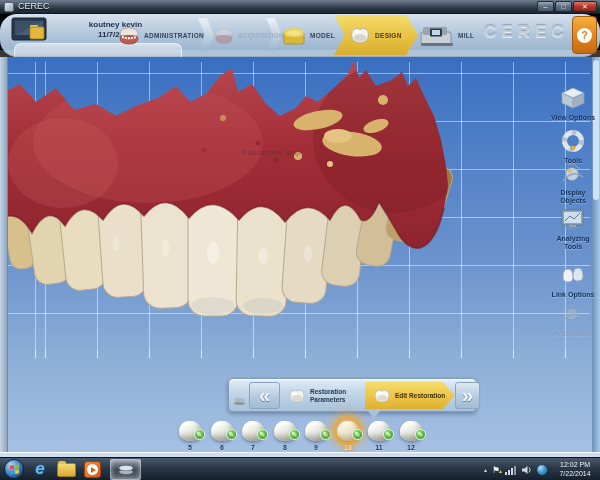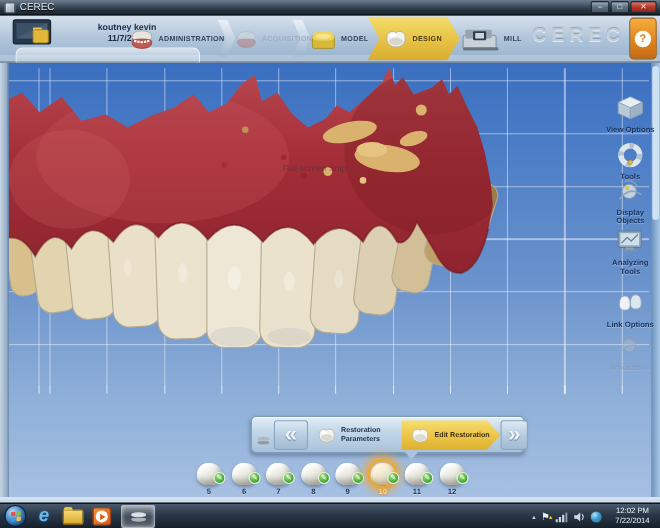--- a/index.html
+++ b/index.html
@@ -16,21 +16,21 @@
     text-shadow:0 1px 1px #000;}
   .winbtns{position:absolute;right:3px;top:1px;display:flex;gap:1px;}
   .wbtn{width:17px;height:11px;border-radius:2px;border:1px solid #1c2a36;
     background:linear-gradient(180deg,#9cabb9,#5d6d7d 50%,#47596b);
     color:#f0f6fc;font-size:7px;line-height:9px;text-align:center;}
   .wbtn.close{background:linear-gradient(180deg,#e57263,#b23a2a 50%,#8c2418);width:24px;}
 
   
   .toolbar{position:absolute;left:0;top:14px;width:600px;height:43px;
     background:linear-gradient(180deg,#d6e1ed,#b0c5da 50%,#95b1cc);
-    border-bottom:1px solid #7a96b4;z-index:30;}
+    border-bottom:1px solid #7a96b4;z-index:30;border-radius:17px;}
   .tb-strip{position:absolute;left:0;top:36px;width:600px;height:7px;
     background:rgba(255,255,255,.22);}
   .patient-tab{position:absolute;left:14px;top:29px;width:168px;height:14px;
     background:linear-gradient(rgba(255,255,255,.55),rgba(255,255,255,.18));
     border:1px solid rgba(255,255,255,.65);border-bottom:none;border-radius:7px 7px 0 0;}
   .patient-ico{position:absolute;left:10px;top:3px;}
   .patient-txt{position:absolute;left:48px;top:6px;width:135px;text-align:center;
     font-size:8px;font-weight:bold;color:#1c2c48;line-height:10px;}
   .phase{position:absolute;top:2px;height:39px;display:flex;align-items:center;gap:4px;z-index:2;}
   .plabel{font-size:6.5px;font-weight:bold;color:#35465a;letter-spacing:.3px;}
@@ -63,21 +63,21 @@
     background:#cfe2f4;z-index:7;}
   .grid{position:absolute;left:8px;top:62px;width:582px;height:288px;z-index:1;
     background-image:
       repeating-linear-gradient(to right,rgba(255,255,255,.48) 0 1px,transparent 1px 52px),
       repeating-linear-gradient(to bottom,rgba(255,255,255,.48) 0 1px,transparent 1px 48px);
     background-position:37px 0,0 11px;}
   .ticks{position:absolute;left:8px;top:350px;width:582px;height:8px;z-index:1;
     background-image:repeating-linear-gradient(to right,rgba(255,255,255,.75) 0 1px,transparent 1px 52px);
     background-position:37px 0;}
   .model{position:absolute;left:8px;top:58px;z-index:3;}
-  .snip-text{position:absolute;left:257px;top:148px;z-index:5;font-size:8px;
+  .snip-text{position:absolute;left:243px;top:148px;z-index:5;font-size:8px;
     color:rgba(70,50,50,.55);text-align:center;}
 
   
   .side-item{position:absolute;left:548px;width:50px;text-align:center;z-index:8;cursor:default;}
   .sicon{display:block;margin:0 auto;}
   .slabel{display:block;font-size:7px;line-height:7.5px;color:#14335e;font-weight:bold;
     text-shadow:0 1px 1px rgba(255,255,255,.35);}
   .side-item.disabled{opacity:.5;}
   .side-item.disabled .slabel{color:#7f93a8;}
 

